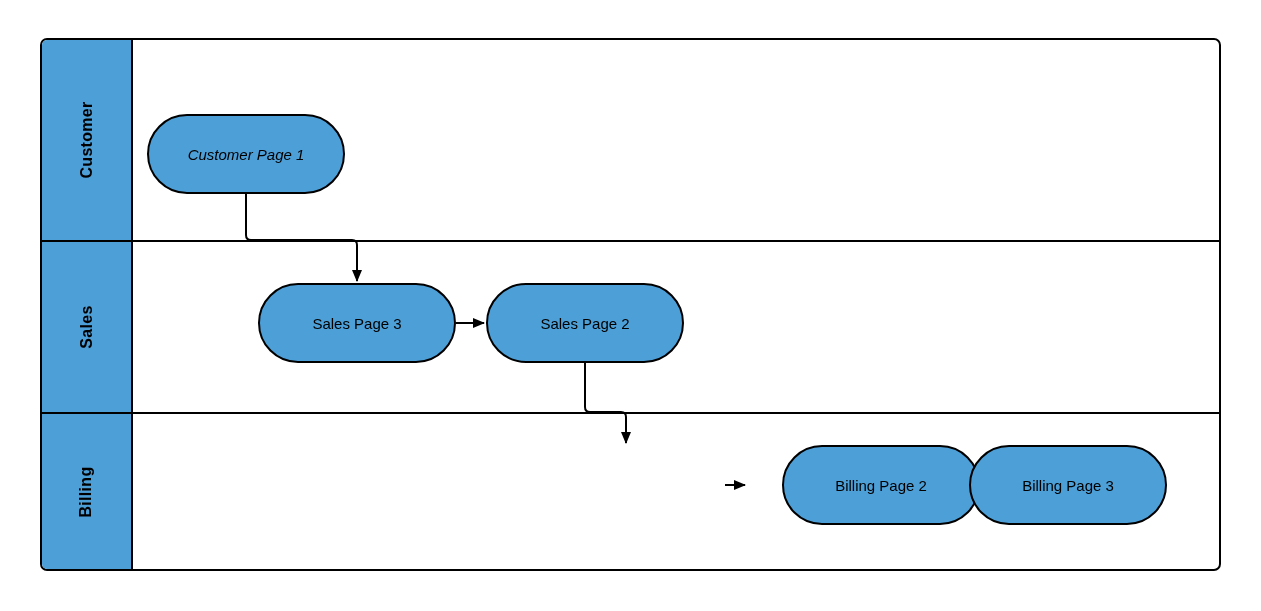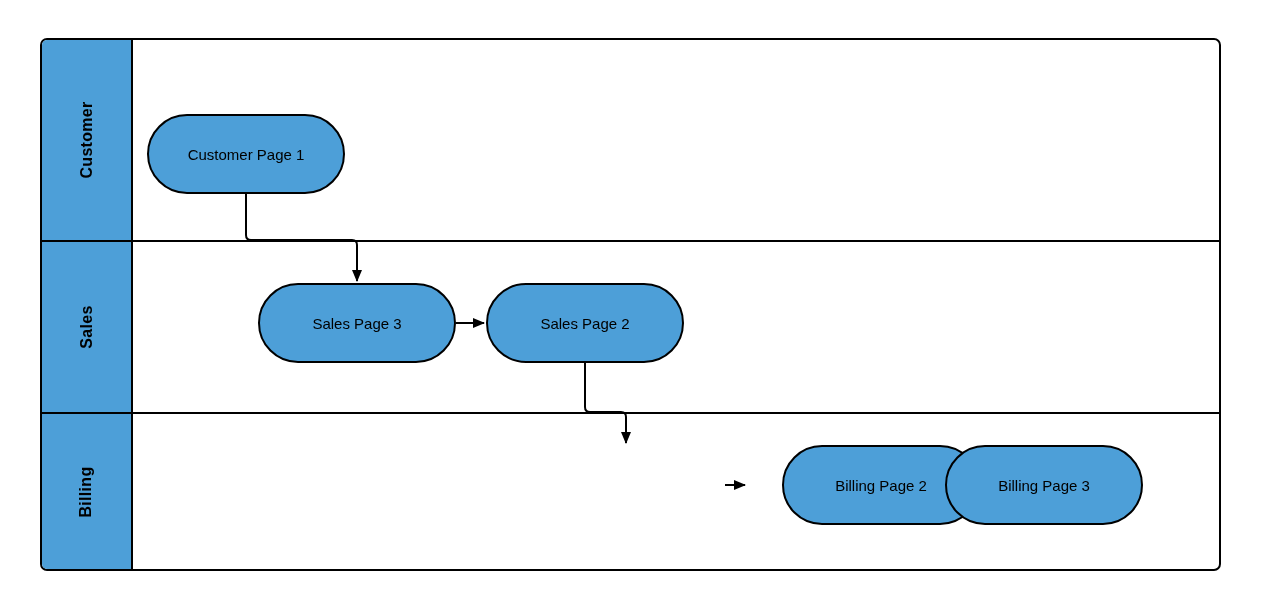--- a/index.html
+++ b/index.html
@@ -59,26 +59,26 @@
     border: 2px solid #000000;
     border-radius: 40px;
     box-sizing: border-box;
     display: flex;
     align-items: center;
     justify-content: center;
     font-size: 15px;
     color: #000000;
     text-align: center;
   }
-  .node-customer-1 { left: 147px; top: 114px; }
+  .node-customer-1 { left: 147px; top: 114px; font-style: italic; }
   .node-sales-1    { left: 258px; top: 283px; }
   .node-sales-2    { left: 486px; top: 283px; }
   .node-billing-1  { left: 527px; top: 445px; }
   .node-billing-2  { left: 782px; top: 445px; }
-  .node-billing-3  { left: 945px; top: 445px; }
+  .node-billing-3  { left: 969px; top: 445px; }
   .connector-layer {
     position: absolute;
     left: 0; top: 0;
     width: 1261px;
     height: 611px;
     pointer-events: none;
   }
   .connector {
     stroke: #000000;
     stroke-width: 2;

